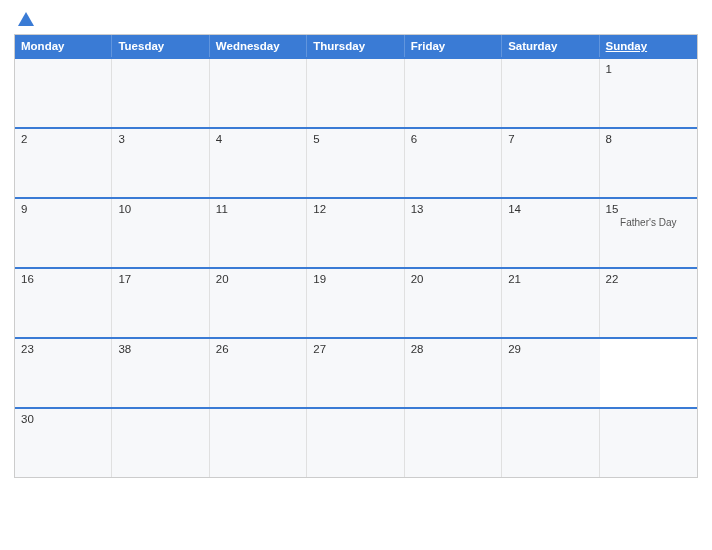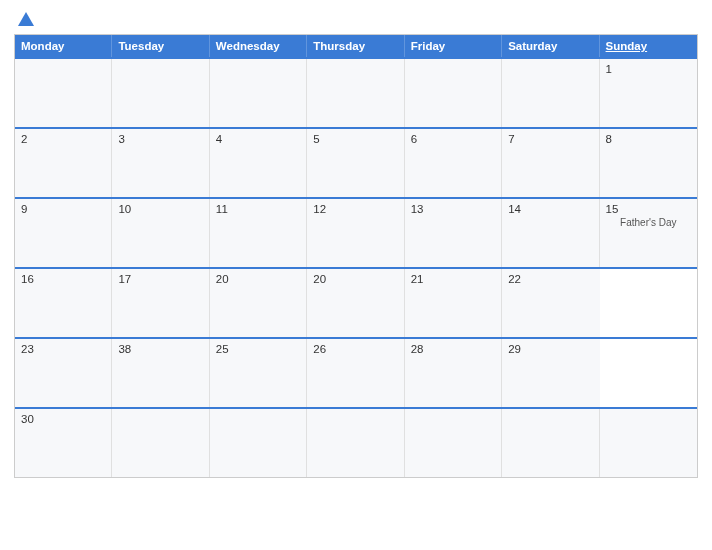--- a/index.html
+++ b/index.html
@@ -212,41 +212,44 @@
           <div class="cal-cell">
             <span class="day-number">16</span>
           </div>
           <div class="cal-cell">
             <span class="day-number">17</span>
           </div>
           <div class="cal-cell">
             <span class="day-number">20</span>
           </div>
           <div class="cal-cell">
+            <span class="day-number">19</span>
+          </div>
+          <div class="cal-cell">
             <span class="day-number">20</span>
           </div>
           <div class="cal-cell">
             <span class="day-number">21</span>
           </div>
           <div class="cal-cell">
             <span class="day-number">22</span>
           </div>
         </div>
         <div class="cal-week">
           <div class="cal-cell">
             <span class="day-number">23</span>
           </div>
           <div class="cal-cell">
             <span class="day-number">38</span>
           </div>
           <div class="cal-cell">
-            <span class="day-number">25</span>
-          </div>
-          <div class="cal-cell">
             <span class="day-number">26</span>
+          </div>
+          <div class="cal-cell">
+            <span class="day-number">27</span>
           </div>
           <div class="cal-cell">
             <span class="day-number">28</span>
           </div>
           <div class="cal-cell">
             <span class="day-number">29</span>
           </div>
         </div>
         <div class="cal-week">
           <div class="cal-cell">

